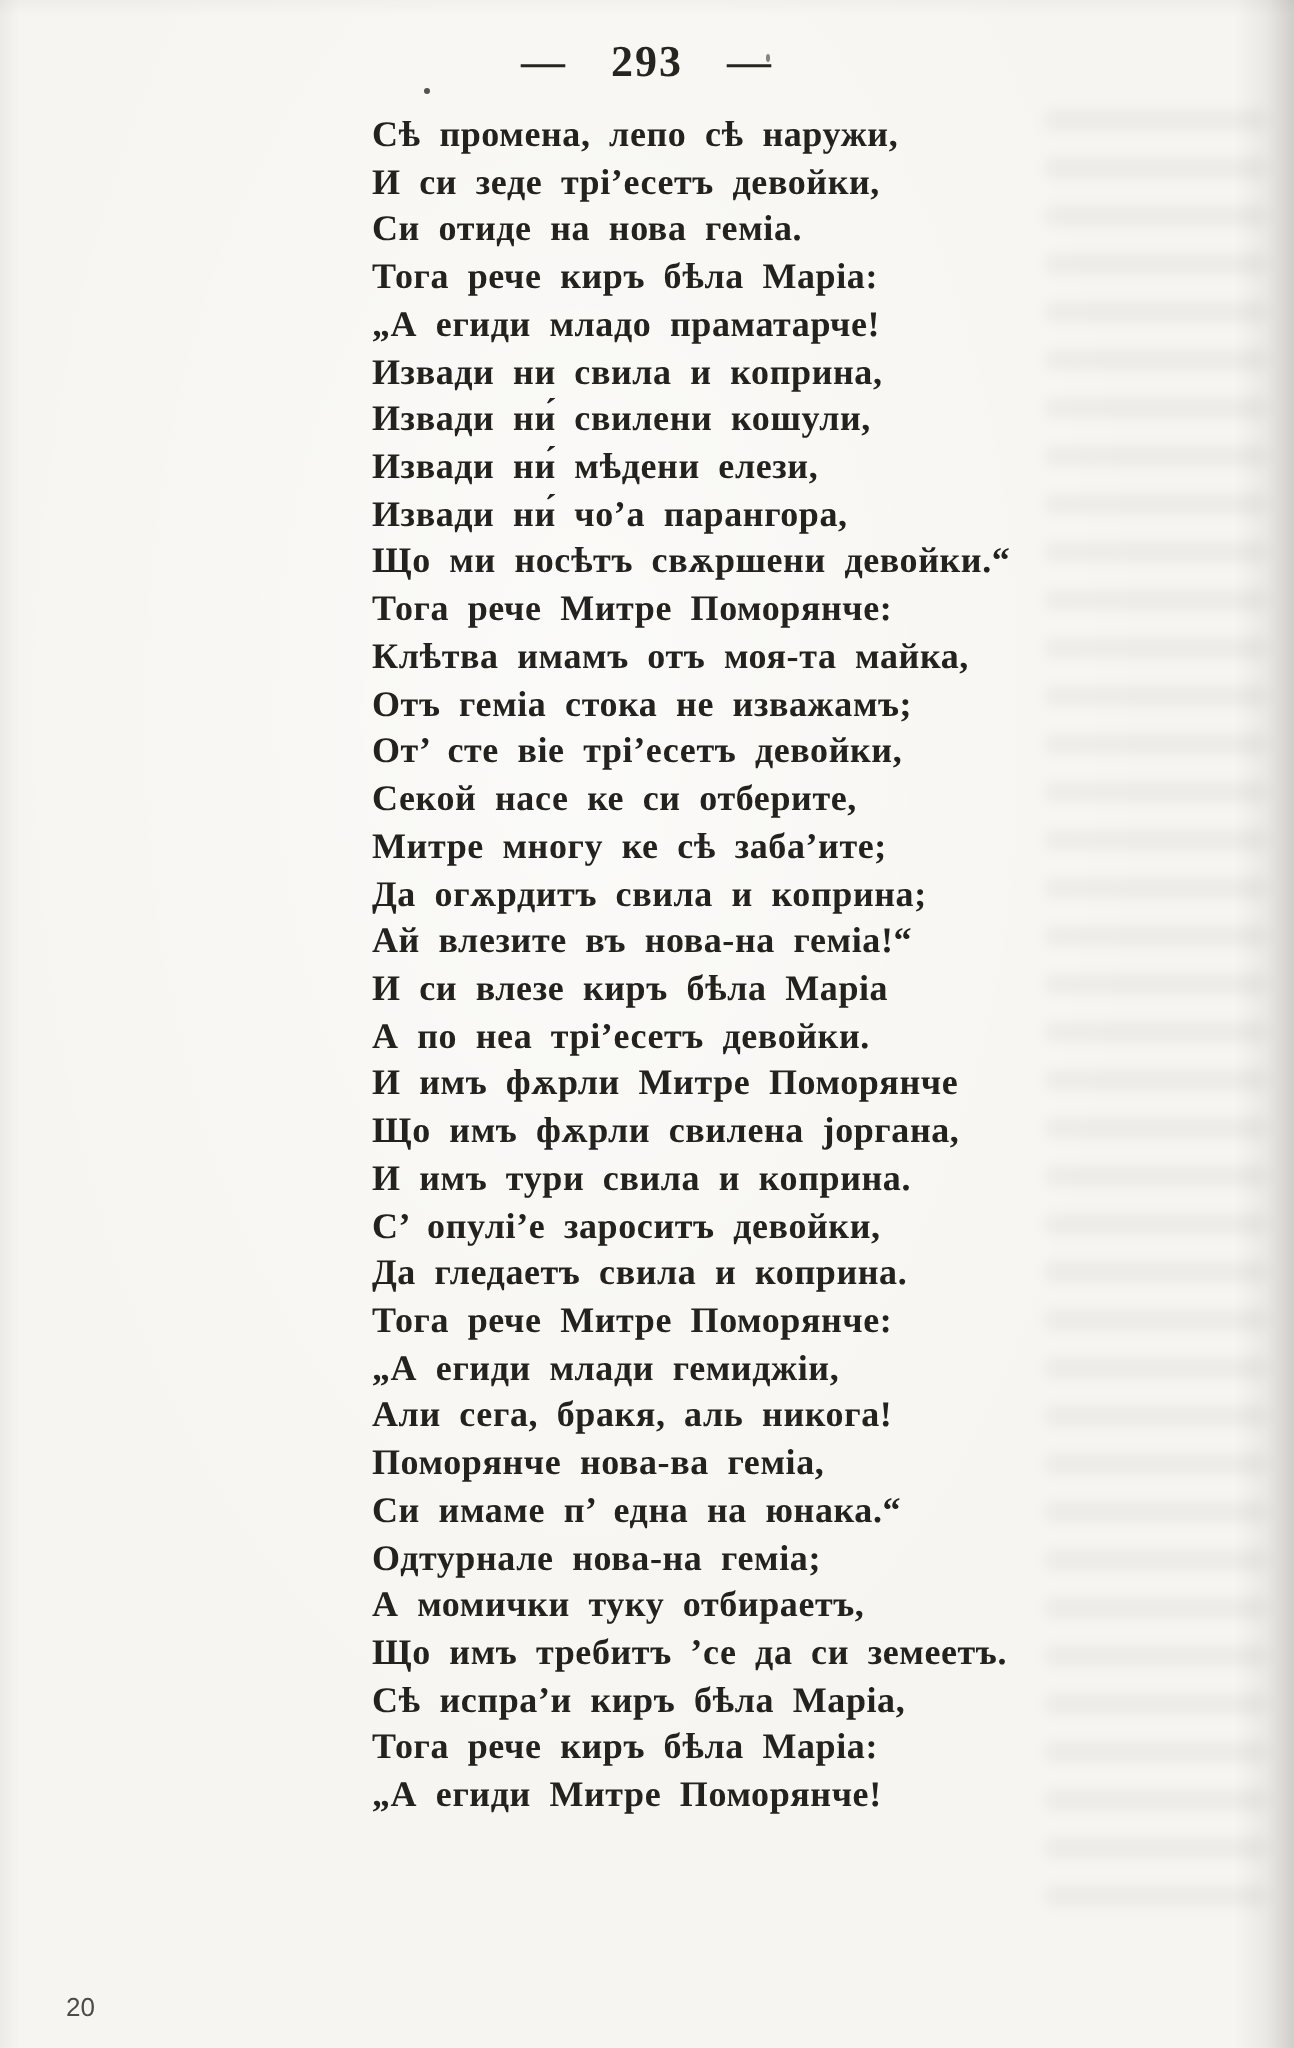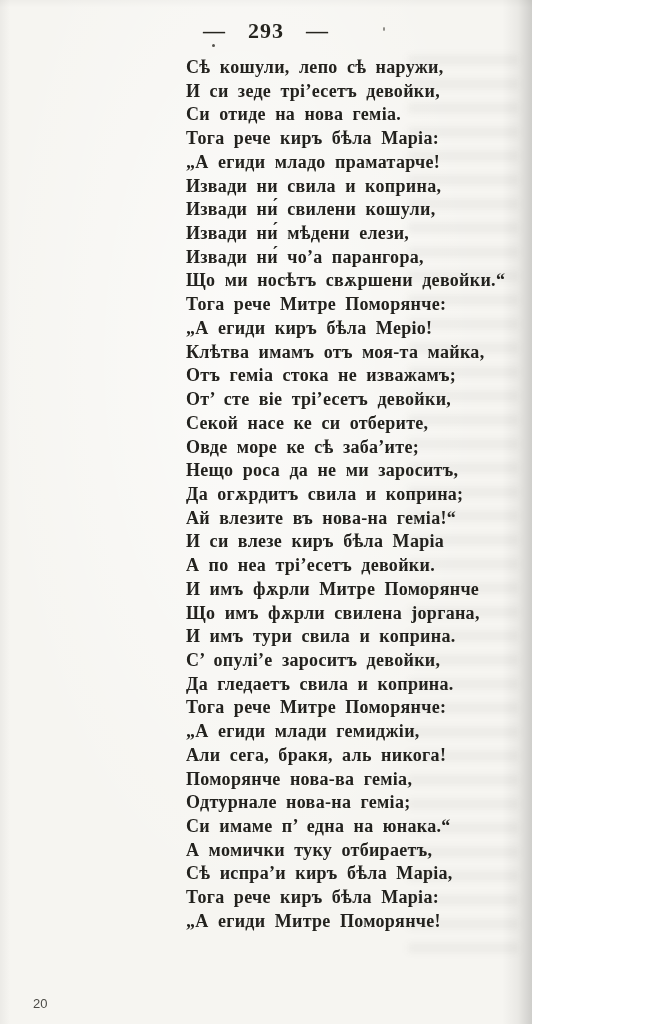--- a/index.html
+++ b/index.html
@@ -1,18 +1,18 @@
 <!DOCTYPE html>
 <html><head>
 <meta charset="utf-8">
 <style>
   html,body{margin:0;padding:0;}
   .page{
     position:relative;
-    width:532px;height:1024px;
+    width:647px;height:1024px;
     background:
       radial-gradient(ellipse at 45% 35%, rgba(255,255,255,0.55), rgba(0,0,0,0) 60%),
       linear-gradient(to right, rgba(0,0,0,0.045) 0px, rgba(0,0,0,0) 10px),
       linear-gradient(to left, rgba(0,0,0,0.16) 0px, rgba(0,0,0,0.05) 14px, rgba(0,0,0,0) 30px),
       linear-gradient(to bottom, rgba(0,0,0,0.03) 0px, rgba(0,0,0,0) 8px),
       #f6f5f1;
     overflow:hidden;
     font-family:"Liberation Serif","DejaVu Serif",serif;
     color:#222120;
   }
@@ -60,54 +60,53 @@
   <div class="bleed"></div>
 
   <div class="running-head">
     <span class="dash">—</span><span>293</span><span class="dash">—</span>
   </div>
 
   <div class="speck speck-a"></div>
   <div class="speck speck-b"></div>
 
   <div class="poem">
-      <div class="line">Сѣ кошули, лепо сѣ наружи,</div>
+      <div class="line">Сѣ промена, лепо сѣ наружи,</div>
       <div class="line">И си зеде трі’есетъ девойки,</div>
       <div class="line">Си отиде на нова геміа.</div>
       <div class="line">Тога рече киръ бѣла Маріа:</div>
       <div class="line">„А егиди младо праматарче!</div>
       <div class="line">Извади ни свила и коприна,</div>
       <div class="line">Извади ни́ свилени кошули,</div>
       <div class="line">Извади ни́ мѣдени елези,</div>
       <div class="line">Извади ни́ чо’а парангора,</div>
       <div class="line">Що ми носѣтъ свѫршени девойки.“</div>
       <div class="line">Тога рече Митре Поморянче:</div>
-      <div class="line">„А егиди киръ бѣла Меріо!</div>
       <div class="line">Клѣтва имамъ отъ моя-та майка,</div>
       <div class="line">Отъ геміа стока не изважамъ;</div>
       <div class="line">От’ сте віе трі’есетъ девойки,</div>
       <div class="line">Секой насе ке си отберите,</div>
-      <div class="line">Овде море ке сѣ заба’ите;</div>
-      <div class="line">Нещо роса да не ми зароситъ,</div>
+      <div class="line">Митре многу ке сѣ заба’ите;</div>
       <div class="line">Да огѫрдитъ свила и коприна;</div>
       <div class="line">Ай влезите въ нова-на геміа!“</div>
       <div class="line">И си влезе киръ бѣла Маріа</div>
       <div class="line">А по неа трі’есетъ девойки.</div>
       <div class="line">И имъ фѫрли Митре Поморянче</div>
       <div class="line">Що имъ фѫрли свилена јоргана,</div>
       <div class="line">И имъ тури свила и коприна.</div>
       <div class="line">С’ опулі’е зароситъ девойки,</div>
       <div class="line">Да гледаетъ свила и коприна.</div>
       <div class="line">Тога рече Митре Поморянче:</div>
       <div class="line">„А егиди млади гемиджіи,</div>
       <div class="line">Али сега, бракя, аль никога!</div>
       <div class="line">Поморянче нова-ва геміа,</div>
+      <div class="line">Си имаме п’ една на юнака.“</div>
       <div class="line">Одтурнале нова-на геміа;</div>
-      <div class="line">Си имаме п’ една на юнака.“</div>
       <div class="line">А момички туку отбираетъ,</div>
+      <div class="line">Що имъ требитъ ’се да си земеетъ.</div>
       <div class="line">Сѣ испра’и киръ бѣла Маріа,</div>
       <div class="line">Тога рече киръ бѣла Маріа:</div>
       <div class="line">„А егиди Митре Поморянче!</div>
     </div>
 
   <div class="signature">20</div>
 
 </div>
 
 </body></html>

